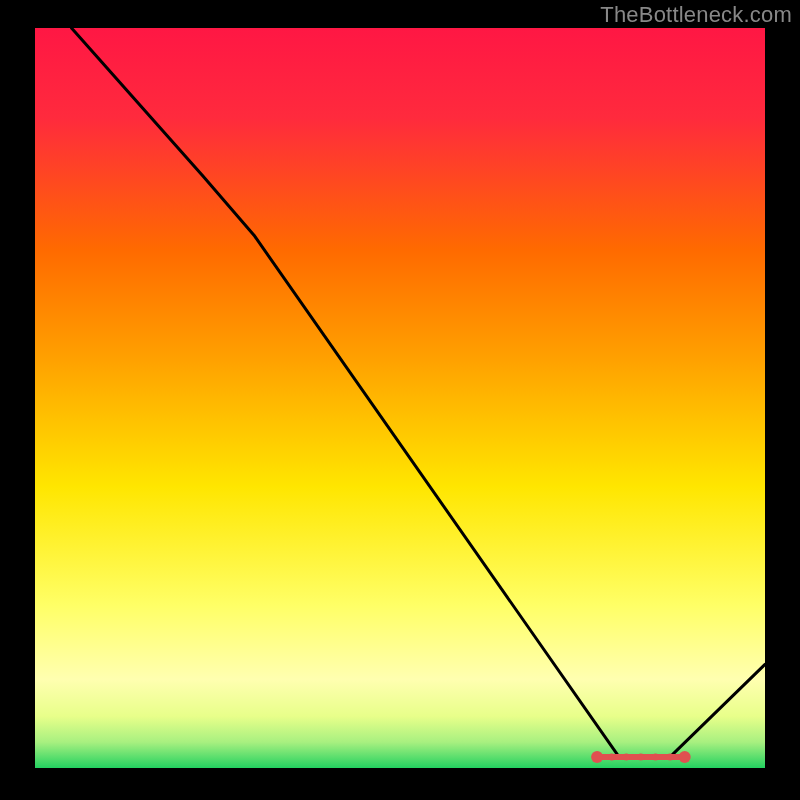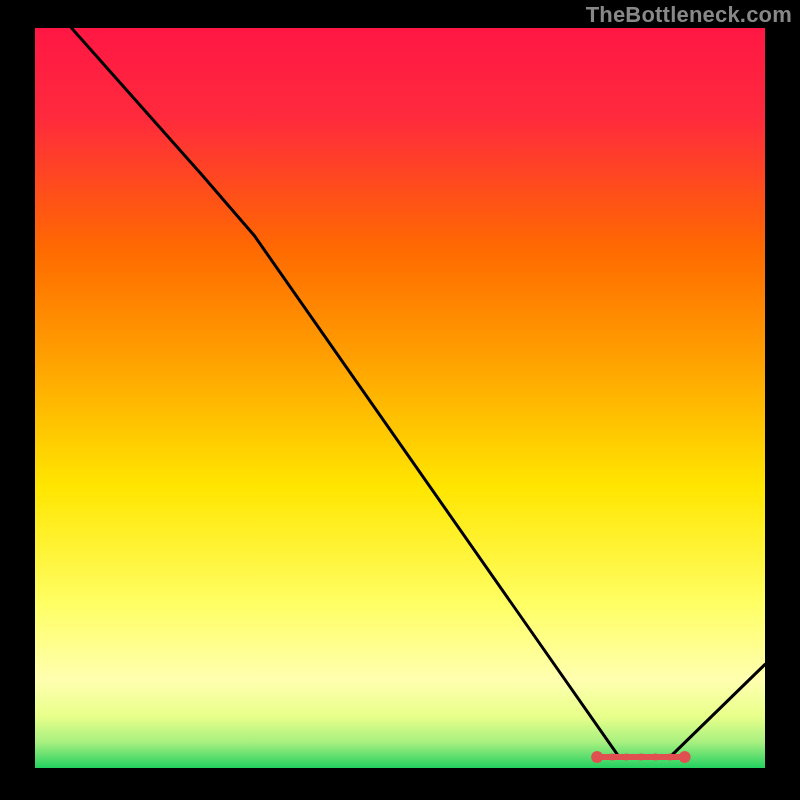--- a/index.html
+++ b/index.html
@@ -16,21 +16,21 @@
     width: 800px;
     height: 800px;
     background: #000;
   }
   .watermark {
     position: absolute;
     top: 2px;
     right: 8px;
     color: #888;
     font-size: 22px;
-    font-weight: 700;
+    font-weight: 400;
     letter-spacing: 0.2px;
     z-index: 20;
   }
   .plot-wrap {
     position: absolute;
     left: 35px;
     top: 28px;
     width: 730px;
     height: 740px;
   }

